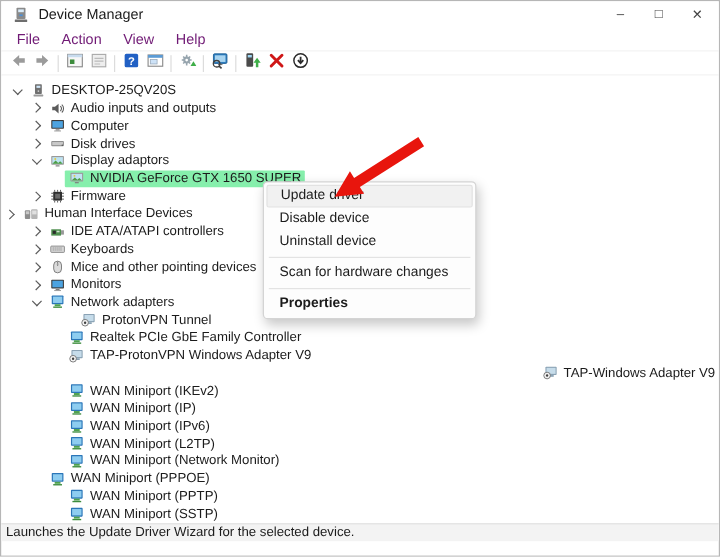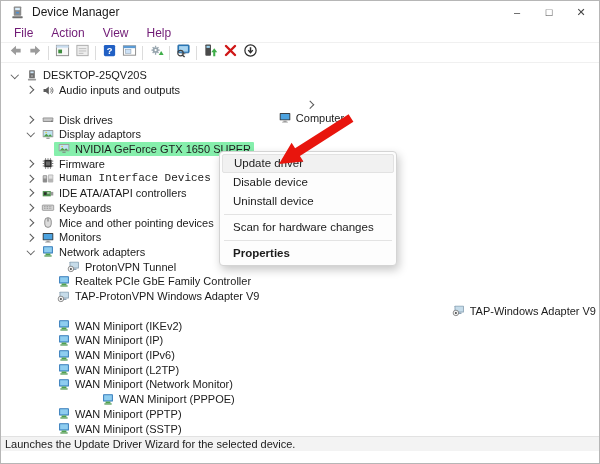--- a/index.html
+++ b/index.html
@@ -198,21 +198,21 @@
         <span class="tcontent">
           <span class="ticon">
             <svg viewBox="0 0 16 16">
               <path d="M2.5 6.2h2.8L9 3v10L5.3 9.8H2.5z" fill="#5c5c5c"></path>
               <path d="M10.8 5.5c1.6 1.4 1.6 3.6 0 5M12.3 4c2.4 2.2 2.4 5.8 0 8" stroke="#5c5c5c" stroke-width="1.1" fill="none"></path>
             </svg>
           </span>
           <span class="tlabel">Audio inputs and outputs</span>
         </span>
       </div>
-      <div class="trow" style="padding-left: 22px; flex-direction: column;">
+      <div class="trow" style="padding-left: 22px;">
         <span class="chev"></span>
         <span class="tcontent">
           <span class="ticon">
             <svg viewBox="0 0 16 16">
               <rect x="1.5" y="2.5" width="13" height="9" rx="0.8" fill="#3a3a3a"></rect>
               <rect x="2.6" y="3.6" width="10.8" height="6.8" fill="#4da3e0"></rect>
               <rect x="6" y="12" width="4" height="1.2" fill="#7d7d7d"></rect>
               <rect x="4.5" y="13.2" width="7" height="1" fill="#9a9a9a"></rect>
             </svg>
           </span>
@@ -268,21 +268,21 @@
           <span class="ticon">
             <svg viewBox="0 0 16 16">
               <rect x="3.5" y="3.5" width="9" height="9" fill="#2f2f2f"></rect>
               <rect x="5.5" y="5.5" width="5" height="5" fill="#6a6a6a"></rect>
               <path d="M5 1.5v2M8 1.5v2M11 1.5v2M5 12.5v2M8 12.5v2M11 12.5v2M1.5 5h2M1.5 8h2M1.5 11h2M12.5 5h2M12.5 8h2M12.5 11h2" stroke="#5a5a5a"></path>
             </svg>
           </span>
           <span class="tlabel">Firmware</span>
         </span>
       </div>
-      <div class="trow" style="padding-left: 22px; font-family: Liberation Mono, monospace;">
+      <div class="trow" style="">
         <span class="chev"></span>
         <span class="tcontent">
           <span class="ticon">
             <svg viewBox="0 0 16 16">
               <rect x="1.5" y="4" width="5.5" height="9" rx="1" fill="#8d8d8d"></rect>
               <rect x="2.5" y="5" width="3.5" height="3" fill="#c9c9c9"></rect>
               <rect x="8" y="3" width="6.5" height="10" rx="1" fill="#b5b5b5"></rect>
               <rect x="9" y="4.2" width="4.5" height="4" fill="#e0e0e0"></rect>
             </svg>
           </span>
@@ -478,21 +478,21 @@
             <svg viewBox="0 0 16 16">
               <rect x="2" y="1.5" width="12" height="9" rx="0.8" fill="#2b76b8"></rect>
               <rect x="3.2" y="2.7" width="9.6" height="6.5" fill="#8ecdf0"></rect>
               <rect x="5" y="10.5" width="6" height="2" fill="#4ea24e"></rect>
               <rect x="3.5" y="12.8" width="9" height="1.4" fill="#3c8c3c"></rect>
             </svg>
           </span>
           <span class="tlabel">WAN Miniport (Network Monitor)</span>
         </span>
       </div>
-      <div class="trow" style="padding-left: 38px; gap: 44px;">
+      <div class="trow" style="padding-left: 22px;">
         <span class="chev none"></span>
         <span class="tcontent">
           <span class="ticon">
             <svg viewBox="0 0 16 16">
               <rect x="2" y="1.5" width="12" height="9" rx="0.8" fill="#2b76b8"></rect>
               <rect x="3.2" y="2.7" width="9.6" height="6.5" fill="#8ecdf0"></rect>
               <rect x="5" y="10.5" width="6" height="2" fill="#4ea24e"></rect>
               <rect x="3.5" y="12.8" width="9" height="1.4" fill="#3c8c3c"></rect>
             </svg>
           </span>

